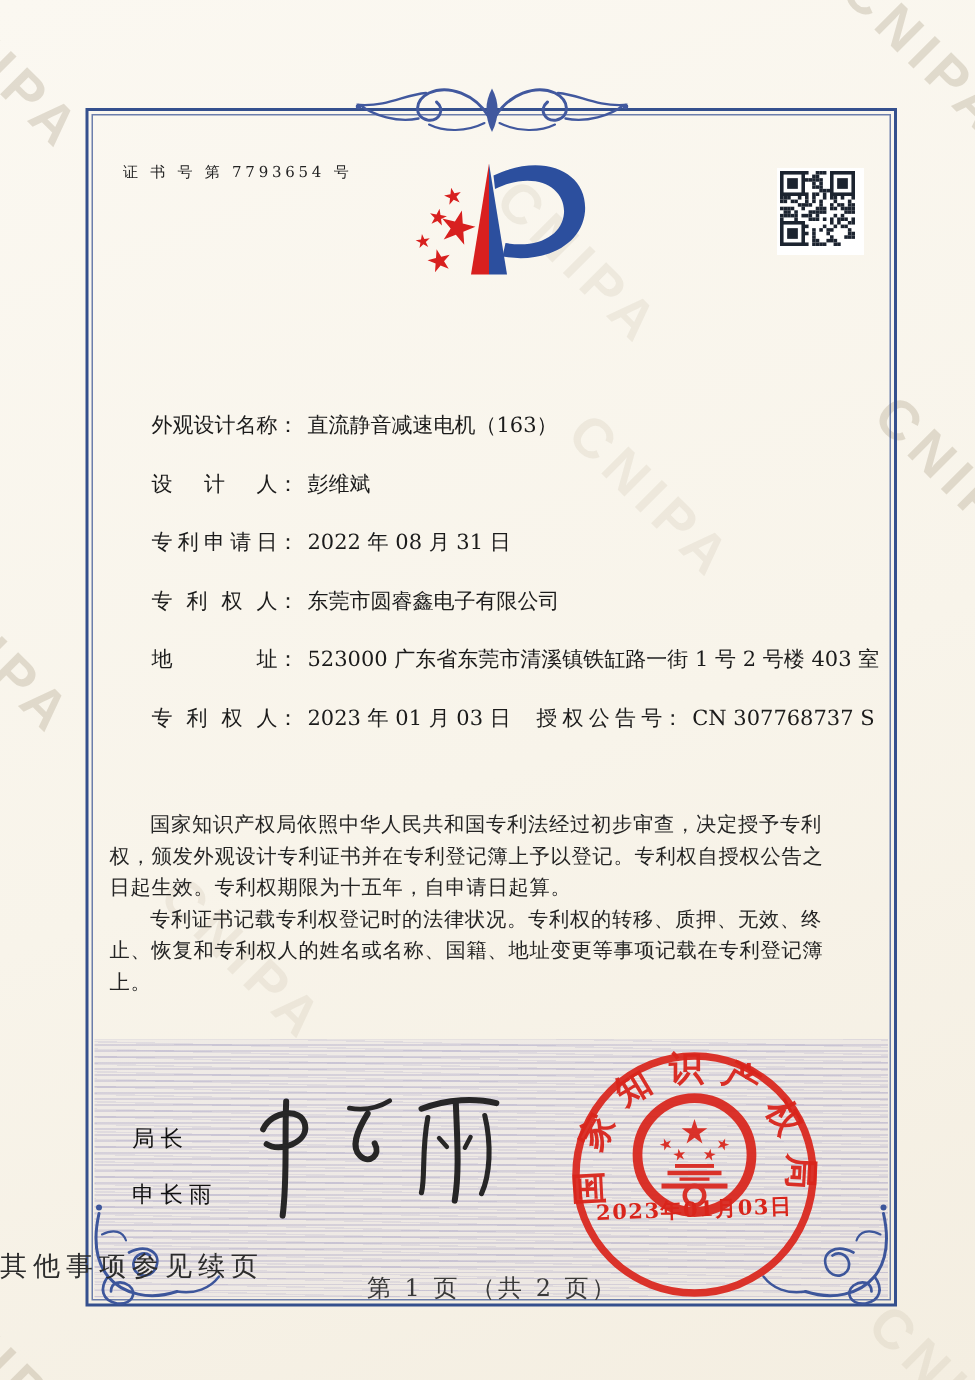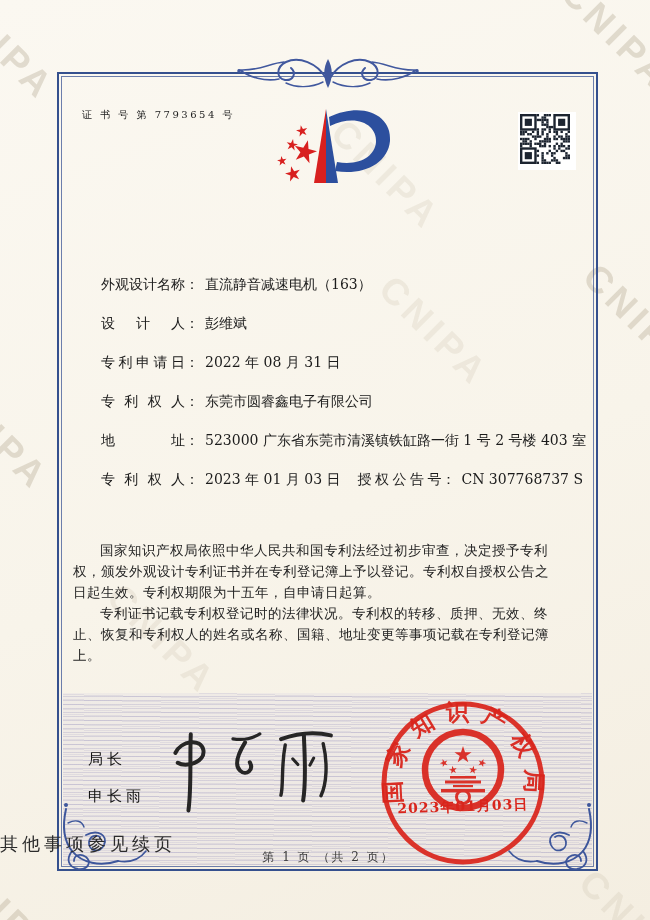--- a/index.html
+++ b/index.html
@@ -42,21 +42,21 @@
   
   .body-text{position:absolute;left:73px;top:540px;width:478px;}
   .body-text p{margin:0;font-size:13.5px;line-height:21px;text-indent:2em;
                color:#242424;letter-spacing:.5px;}
   
   .signer-title{position:absolute;left:88px;top:750px;font-size:15px;letter-spacing:4px;color:#111;}
   .signer-name{position:absolute;left:88px;top:787px;font-size:15px;letter-spacing:4px;color:#111;}
   .signature{position:absolute;left:162px;top:720px;}
   .seal{position:absolute;left:376px;top:698px;}
   .page-note{position:absolute;left:57px;width:543px;top:849px;text-align:center;
-             font-size:12px;letter-spacing:2px;color:#3a3a3a;}
+             font-size:16px;letter-spacing:2px;color:#3a3a3a;}
   .cont-note{position:absolute;left:0;right:0;top:832px;text-align:left;
              font-size:18px;letter-spacing:4px;color:#2c2c2c;}
 </style>
 </head>
 <body>
 
 <div class="page">
 
   <span class="wm" style="left:-34px;top:-18px">CNIPA</span>
   <span class="wm" style="left:582px;top:-28px">CNIPA</span>

